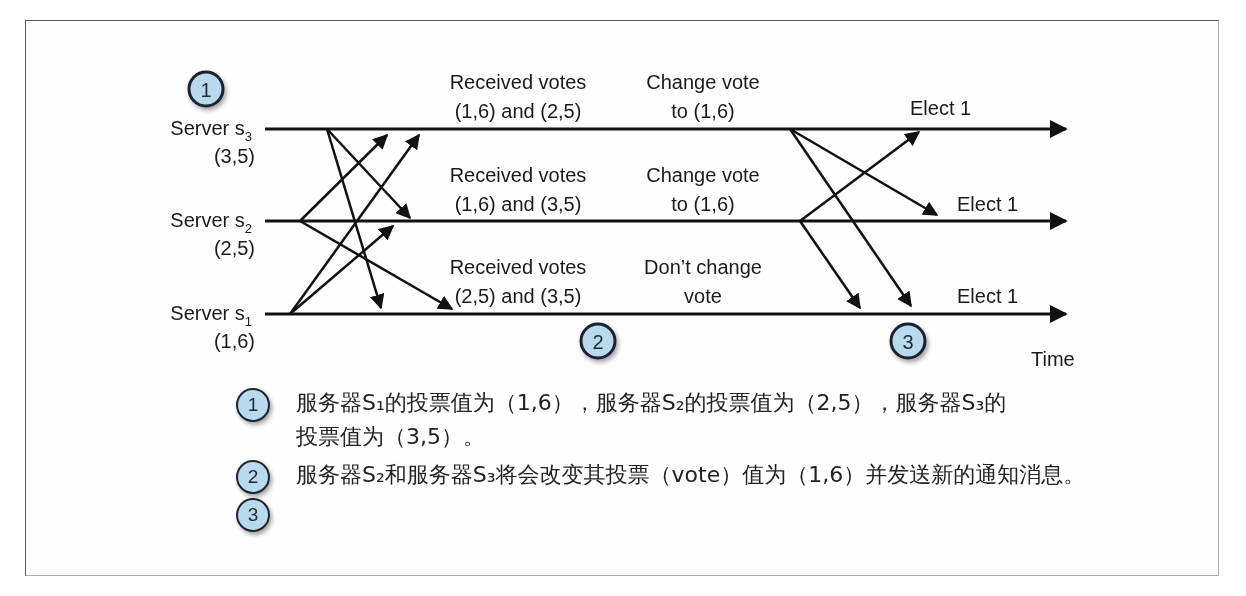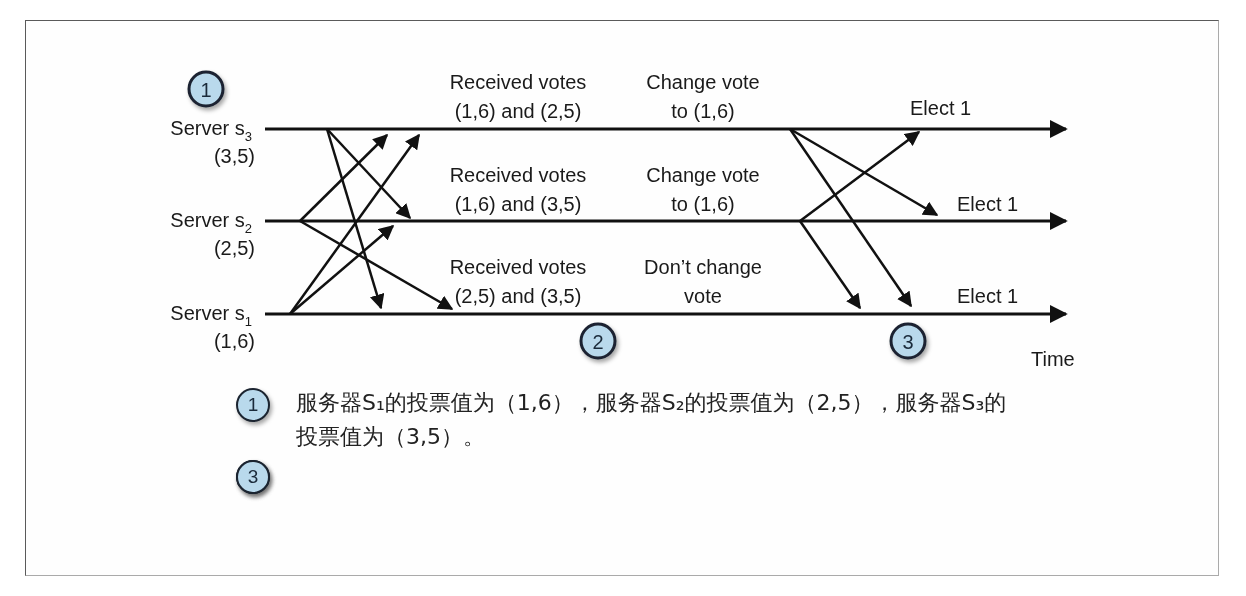--- a/index.html
+++ b/index.html
@@ -100,17 +100,18 @@
 </svg>
 
 <div class="notes">
   <div class="note" style="margin-bottom:4px;">
     <span class="nb">1</span>
     <span class="txt">服务器S₁的投票值为（1,6），服务器S₂的投票值为（2,5），服务器S₃的
 投票值为（3,5）。</span>
   </div>
   <div class="note" style="margin-bottom:4px;">
     <span class="nb">2</span>
+    <span class="txt">服务器S₂和服务器S₃将会改变其投票（vote）值为（1,6）并发送新的通知消息。</span>
   </div>
   <div class="note">
     <span class="nb">3</span>
   </div>
 </div>
 
 </body></html>

